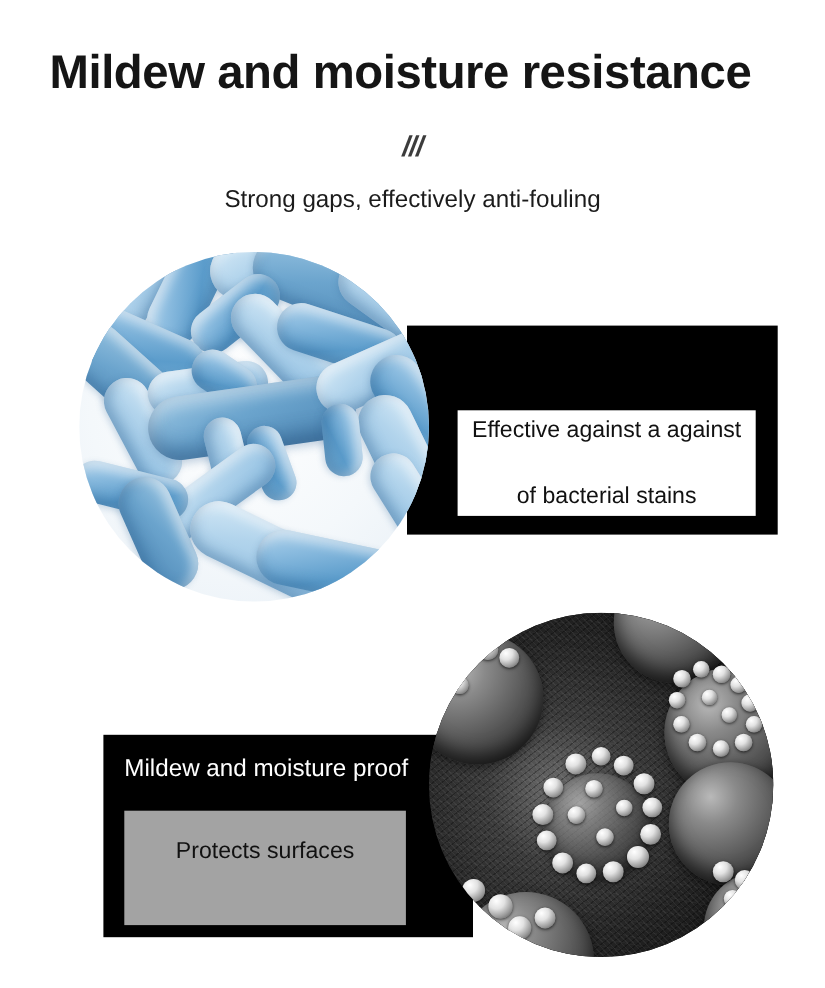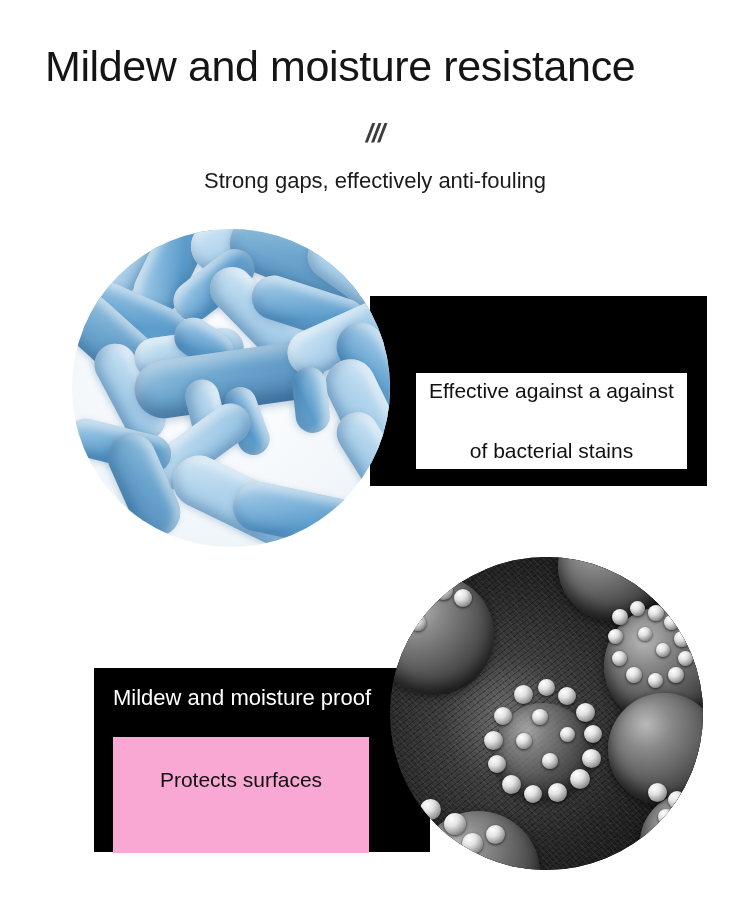--- a/index.html
+++ b/index.html
@@ -8,21 +8,21 @@
     width:750px; height:898px;
     font-family:"Liberation Sans", sans-serif;
     color:#111;
     position:relative;
     overflow:hidden;
   }
 
   
   .page-title{
     position:absolute; left:45px; top:42px;
-    font-size:43px; font-weight:400; letter-spacing:-0.4px;
+    font-size:43px; font-weight:700; letter-spacing:-0.4px;
     line-height:1.12; color:#151515; white-space:nowrap;
   }
   .slash-divider{
     position:absolute; left:0; right:0; top:118px;
     text-align:center; font-size:26px; font-weight:700;
     font-style:italic; color:#3c3c3c; letter-spacing:-1px;
     font-family:"Liberation Sans", sans-serif;
   }
   .subtitle{
     position:absolute; left:0; right:0; top:168px;
@@ -69,22 +69,22 @@
   
   #panel-mildew-proof{
     position:absolute; left:94px; top:628px; width:336px; height:184px;
     background:#000; z-index:2;margin-top:40px;
   }
   #panel-mildew-proof .panel-heading{
     position:absolute; left:19px; top:17px;
     color:#fff; font-size:22px; font-weight:400; white-space:nowrap;
   }
   #panel-mildew-proof .panel-box{
-    position:absolute; left:19px; top:69px; width:256px; height:116px;
-    background:#f9a8d4; display:flex; align-items:center; justify-content:center;
+    position:absolute; left:19px; top:69px; width:256px; height:104px;
+    background:#a3a3a3; display:flex; align-items:center; justify-content:center;
   }
   #panel-mildew-proof .panel-box span{
     display:block; text-align:center; font-size:21px; line-height:1.45; color:#111;
   }
 
   
   #circle-mold{ left:390px; top:557px; width:313px; height:313px; z-index:3; }
   .mold-bg{ position:absolute; inset:0;
     background:
       radial-gradient(circle at 38% 52%, #6e6e6e 0%, #3c3c3c 26%, #262626 52%, #141414 80%, #0b0b0b 100%),

